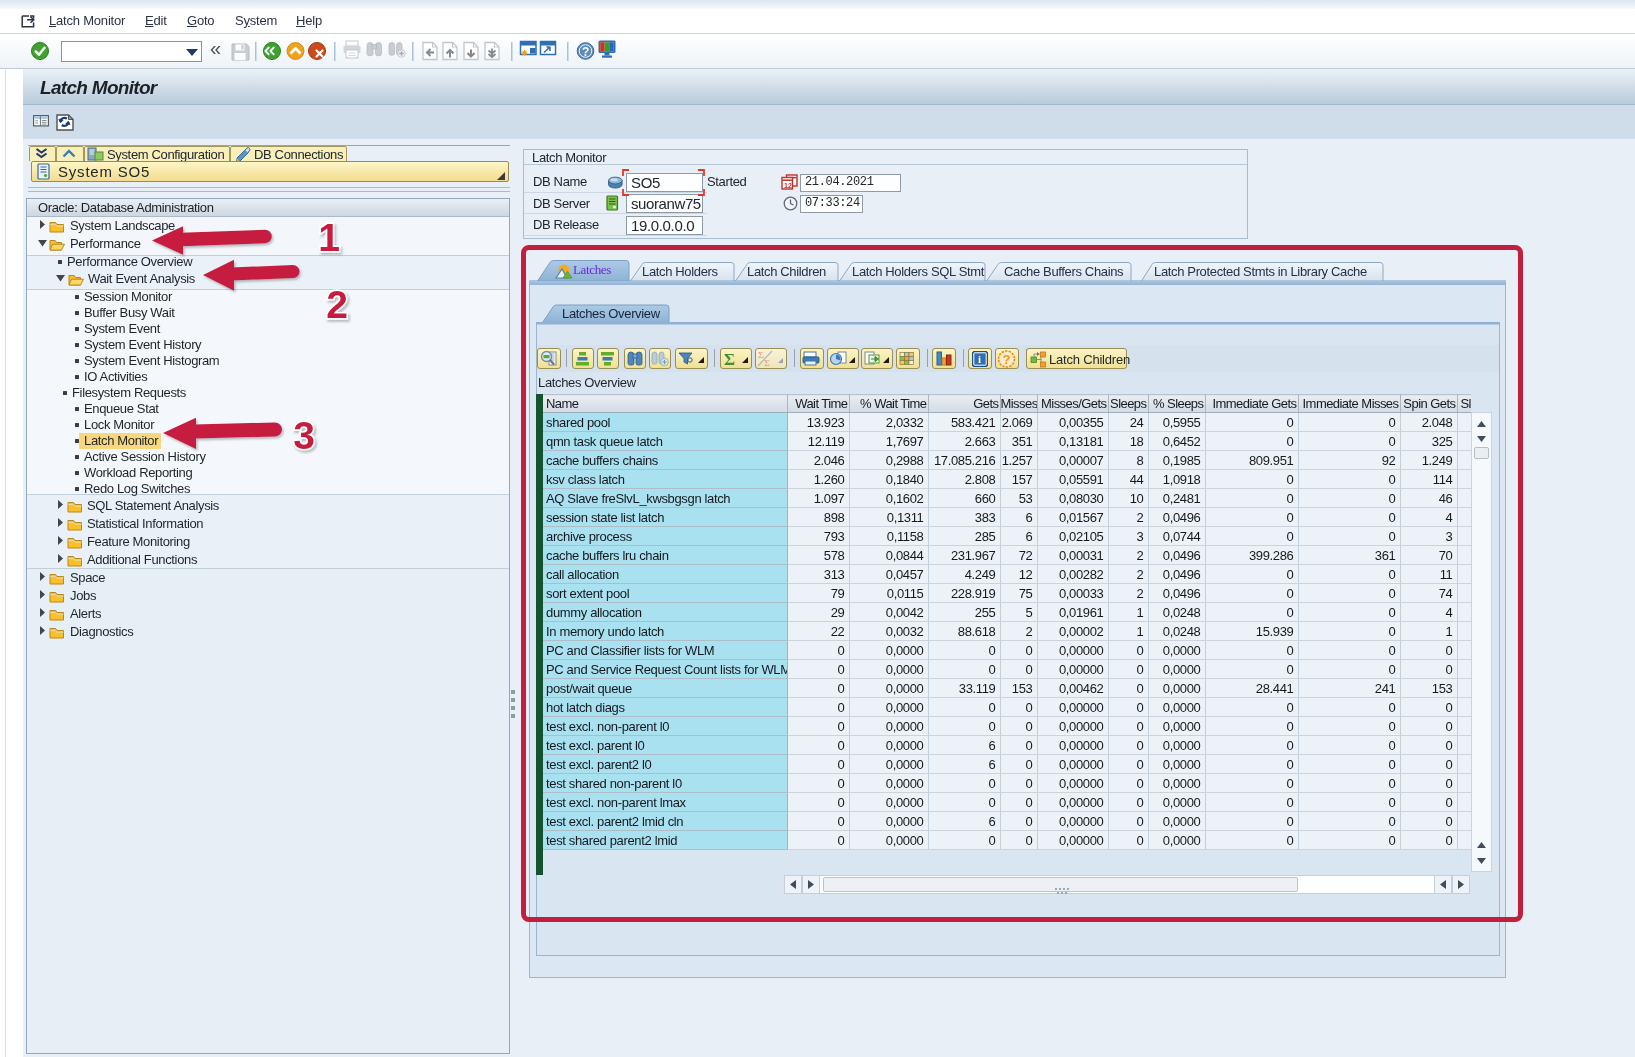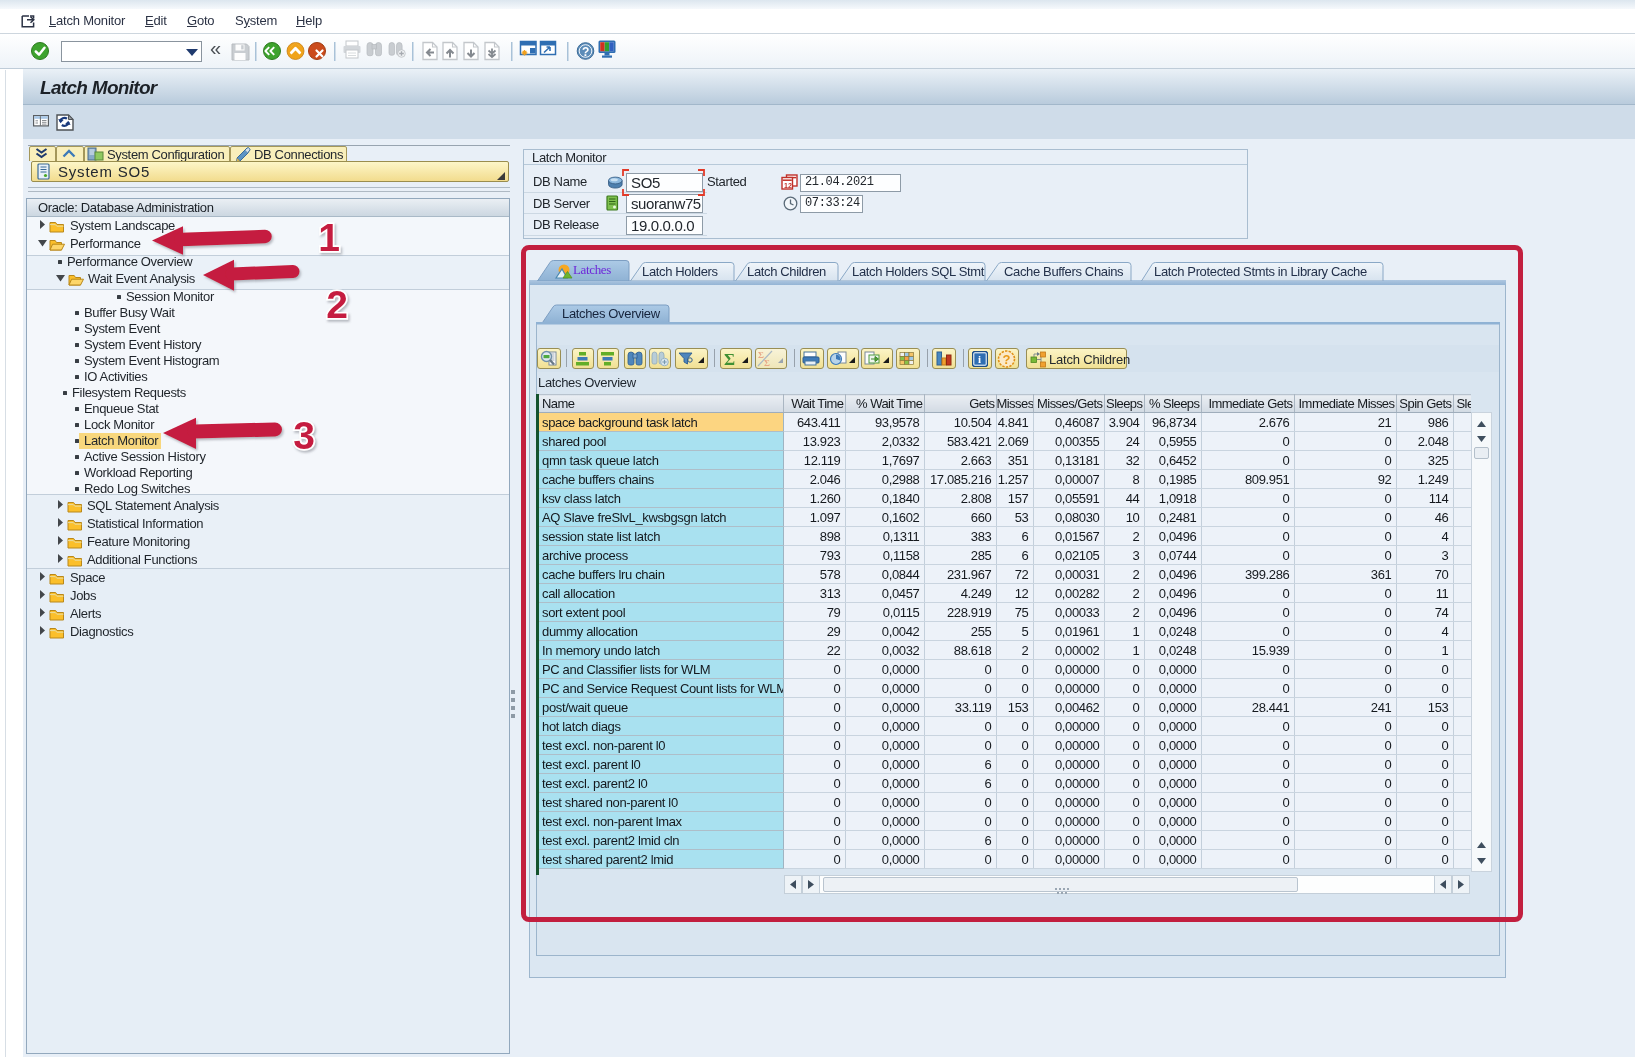--- a/index.html
+++ b/index.html
@@ -273,21 +273,21 @@
       <use href="#fclosed" x="23" y="409"></use>
 <g transform="translate(14,428)">
         <path d="M0,0 L5,4.5 L0,9 Z" fill="#42464a"></path>
       </g>
       <use href="#fclosed" x="23" y="427"></use>
 </svg>
 <div class="txt" style="left:44px;top:20px;">System Landscape</div>
 <div class="txt" style="left:44px;top:38px;">Performance</div>
 <div class="txt" style="left:41px;top:56px;"><i class="bu"></i>Performance Overview</div>
 <div class="txt" style="left:62px;top:73px;">Wait Event Analysis</div>
-<div class="txt" style="left:58px;top:91px;margin-left:42px;"><i class="bu"></i>Session Monitor</div>
+<div class="txt" style="left:58px;top:91px;"><i class="bu"></i>Session Monitor</div>
 <div class="txt" style="left:58px;top:107px;"><i class="bu"></i>Buffer Busy Wait</div>
 <div class="txt" style="left:58px;top:123px;"><i class="bu"></i>System Event</div>
 <div class="txt" style="left:58px;top:139px;"><i class="bu"></i>System Event History</div>
 <div class="txt" style="left:58px;top:155px;"><i class="bu"></i>System Event Histogram</div>
 <div class="txt" style="left:58px;top:171px;"><i class="bu"></i>IO Activities</div>
 <div class="txt" style="left:46px;top:187px;"><i class="bu"></i>Filesystem Requests</div>
 <div class="txt" style="left:58px;top:203px;"><i class="bu"></i>Enqueue Stat</div>
 <div class="txt" style="left:58px;top:219px;"><i class="bu"></i>Lock Monitor</div>
 <div class="abs" style="left:53px;top:235px;width:82px;height:16px;background:#f8d77d;"></div>
 <div class="txt" style="left:58px;top:235px;"><i class="bu"></i>Latch Monitor</div>
@@ -511,21 +511,21 @@
           <rect x="11.5" y="12" width="5" height="5" fill="#f0a030" stroke="#c07818"></rect>
           <path d="M5,7 L5,4 L8.5,4" stroke="#687888" fill="none"></path>
           <path d="M8,2 L11,4 L8,6 Z" fill="#687888"></path>
         </g>
       </svg>
       <span style="position:absolute;left:22px;top:3px;font-size:13px;letter-spacing:-0.2px;color:#23282e;white-space:nowrap;">Latch Children</span>
     </div>
 </div>
 <div class="txt" style="left:538px;top:375px;font-size:13px;color:#1d242c;">Latches Overview</div>
 
-<div id="grid" class="abs" style="left:536px;top:394px;width:935px;height:481px;overflow:hidden;border-left:3px solid #14532d;box-sizing:border-box;">
+<div id="grid" class="abs" style="left:536px;top:394px;width:935px;height:481px;overflow:hidden;border-left:7px solid #14532d;box-sizing:border-box;">
 <style>
 #gt{border-collapse:collapse;table-layout:fixed;width:934px;font-size:13px;}
 #gt th{height:18px;box-sizing:border-box;background:linear-gradient(#eaeef3,#d2dae3);
  border-right:1px solid #aab6c2;border-bottom:1px solid #9fadbb;border-top:1px solid #b8c3ce;
  font-weight:normal;color:#15191e;text-align:right;padding:0 1px 0 0;white-space:nowrap;overflow:hidden;letter-spacing:-0.55px;}
 #gt th.l{text-align:left;padding-left:3px;}
 #gt td{height:19px;box-sizing:border-box;background:#edf2f9;border-right:1px solid #c3cfdb;
  border-bottom:1px solid #c9d4df;text-align:right;padding:0 4px 0 0;white-space:nowrap;overflow:hidden;color:#15191e;}
 #gt td.n{background:#a9e1f0;text-align:left;padding:0 0 0 3px;border-right:1px solid #9fb4c2;border-bottom:1px solid #aebec9;}
 #gt tr.sel td.n{background:#fcd581;}
@@ -554,34 +554,20 @@
           <th>Gets</th>
           <th>Misses</th>
           <th>Misses/Gets</th>
           <th>Sleeps</th>
           <th>% Sleeps</th>
           <th>Immediate Gets</th>
           <th>Immediate Misses</th>
           <th>Spin Gets</th>
           <th class="l">Sle</th>
         </tr>
-<tr class="sel">
-          <td class="n">space background task latch</td>
-          <td>643.411</td>
-          <td>93,9578</td>
-          <td>10.504</td>
-          <td>4.841</td>
-          <td>0,46087</td>
-          <td>3.904</td>
-          <td>96,8734</td>
-          <td>2.676</td>
-          <td>21</td>
-          <td>986</td>
-          <td class="e"></td>
-        </tr>
 <tr>
           <td class="n">shared pool</td>
           <td>13.923</td>
           <td>2,0332</td>
           <td>583.421</td>
           <td>2.069</td>
           <td>0,00355</td>
           <td>24</td>
           <td>0,5955</td>
           <td>0</td>
@@ -589,21 +575,21 @@
           <td>2.048</td>
           <td class="e"></td>
         </tr>
 <tr>
           <td class="n">qmn task queue latch</td>
           <td>12.119</td>
           <td>1,7697</td>
           <td>2.663</td>
           <td>351</td>
           <td>0,13181</td>
-          <td>32</td>
+          <td>18</td>
           <td>0,6452</td>
           <td>0</td>
           <td>0</td>
           <td>325</td>
           <td class="e"></td>
         </tr>
 <tr>
           <td class="n">cache buffers chains</td>
           <td>2.046</td>
           <td>0,2988</td>

